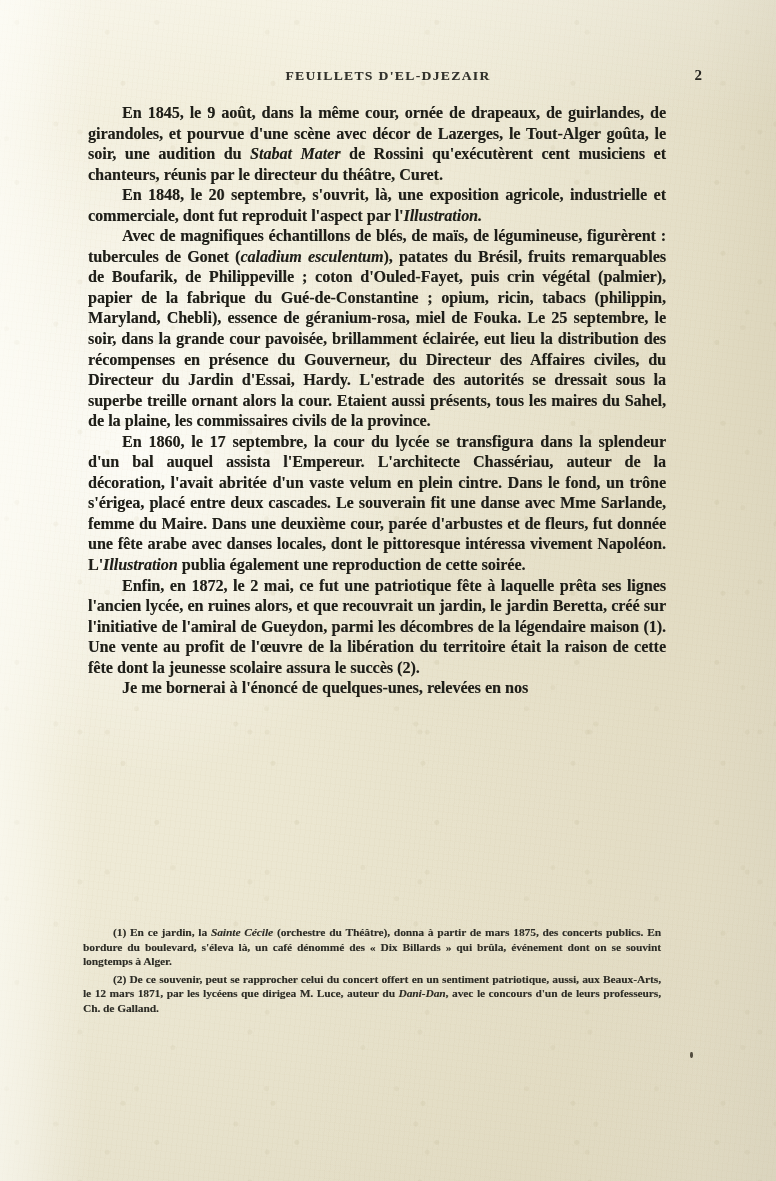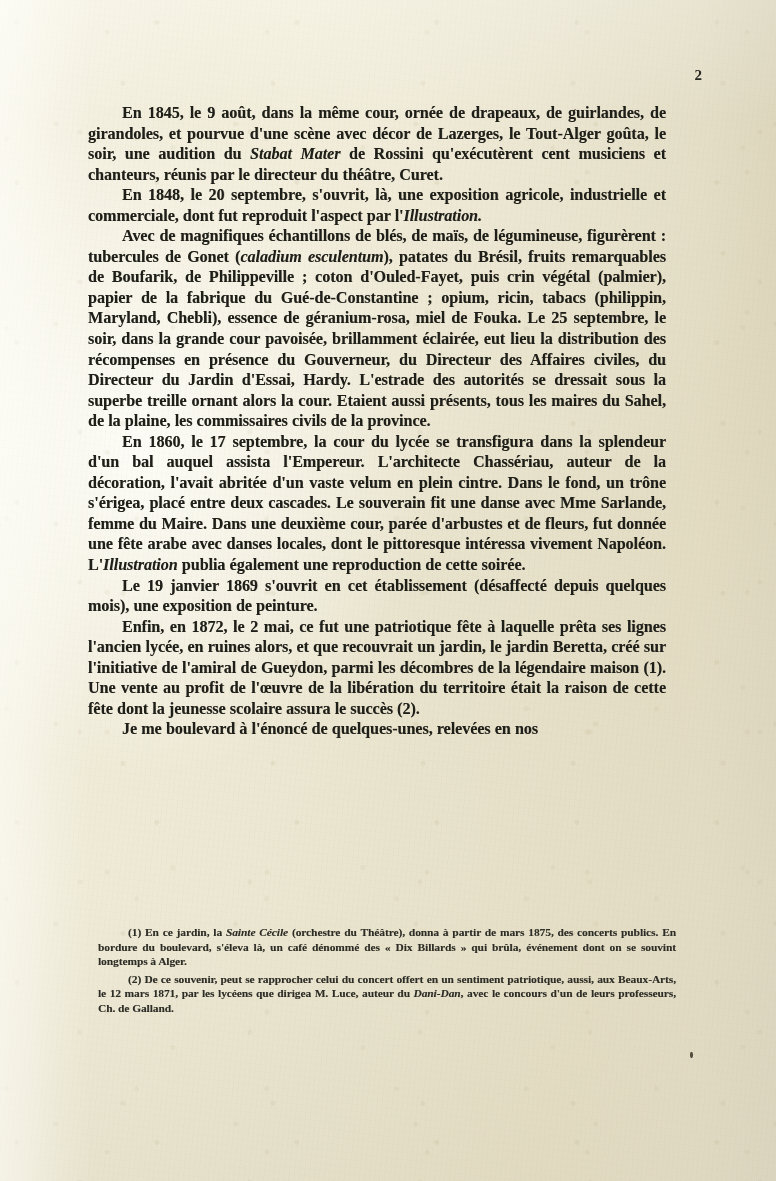--- a/index.html
+++ b/index.html
@@ -129,21 +129,21 @@
     text-shadow: 0.35px 0.25px 0.3px rgba(70,66,54,0.45);
     -webkit-font-smoothing: none;
   }
   p.para i, p.para em {
     font-style: italic;
   }
 
   
   .footnotes {
     position: absolute;
-    left: 98px;
+    left: 83px;
     top: 925px;
     width: 578px;
   }
   p.footnote {
     margin: 0;
     text-align: justify;
     text-indent: 30px;
     font-size: 11.4px;
     line-height: 14.6px;
     font-weight: bold;
@@ -165,31 +165,31 @@
 <div id="page">
 
   <div id="grain"></div>
   <div id="creases"></div>
 
   <div class="speck" style="left:690px; top:1052px;"></div>
 
   <div id="content" class="inky">
 
     <div class="running-head">
+      <div class="rh-title">FEUILLETS   D'EL-DJEZAIR</div>
       <div class="rh-folio">2</div>
     </div>
 
     <div class="body-block">
       <p class="para">En 1845, le 9 août, dans la même cour, ornée de drapeaux, de guirlandes, de girandoles, et pourvue d'une scène avec décor de Lazerges, le Tout-Alger goûta, le soir, une audition du <i>Stabat Mater</i> de Rossini qu'exécutèrent cent musiciens et chanteurs, réunis par le directeur du théâtre, Curet.</p>
       <p class="para">En 1848, le 20 septembre, s'ouvrit, là, une exposition agricole, industrielle et commerciale, dont fut reproduit l'aspect par l'<i>Illustration.</i></p>
       <p class="para">Avec de magnifiques échantillons de blés, de maïs, de légumineuse, figurèrent : tubercules de Gonet (<i>caladium esculentum</i>), patates du Brésil, fruits remarquables de Boufarik, de Philippeville ; coton d'Ouled-Fayet, puis crin végétal (palmier), papier de la fabrique du Gué-de-Constantine ; opium, ricin, tabacs (philippin, Maryland, Chebli), essence de géranium-rosa, miel de Fouka. Le 25 septembre, le soir, dans la grande cour pavoisée, brillamment éclairée, eut lieu la distribution des récompenses en présence du Gouverneur, du Directeur des Affaires civiles, du Directeur du Jardin d'Essai, Hardy. L'estrade des autorités se dressait sous la superbe treille ornant alors la cour. Etaient aussi présents, tous les maires du Sahel, de la plaine, les commissaires civils de la province.</p>
       <p class="para">En 1860, le 17 septembre, la cour du lycée se transfigura dans la splendeur d'un bal auquel assista l'Empereur. L'architecte Chassériau, auteur de la décoration, l'avait abritée d'un vaste velum en plein cintre. Dans le fond, un trône s'érigea, placé entre deux cascades. Le souverain fit une danse avec Mme Sarlande, femme du Maire. Dans une deuxième cour, parée d'arbustes et de fleurs, fut donnée une fête arabe avec danses locales, dont le pittoresque intéressa vivement Napoléon. L'<i>Illustration</i> publia également une reproduction de cette soirée.</p>
-      <p class="para">Le 19 janvier 1869 s'ouvrit en cet établissement (désaffecté depuis quelques mois), une exposition de peinture.</p>
       <p class="para">Enfin, en 1872, le 2 mai, ce fut une patriotique fête à laquelle prêta ses lignes l'ancien lycée, en ruines alors, et que recouvrait un jardin, le jardin Beretta, créé sur l'initiative de l'amiral de Gueydon, parmi les décombres de la légendaire maison (1). Une vente au profit de l'œuvre de la libération du territoire était la raison de cette fête dont la jeunesse scolaire assura le succès (2).</p>
-      <p class="para">Je me boulevard à l'énoncé de quelques-unes, relevées en nos</p>
+      <p class="para">Je me bornerai à l'énoncé de quelques-unes, relevées en nos</p>
     </div>
 
     <div class="footnotes">
       <p class="footnote">(1) En ce jardin, la <i>Sainte Cécile</i> (orchestre du Théâtre), donna à partir de mars 1875, des concerts publics. En bordure du boulevard, s'éleva là, un café dénommé des « Dix Billards » qui brûla, événement dont on se souvint longtemps à Alger.</p>
       <p class="footnote second">(2) De ce souvenir, peut se rapprocher celui du concert offert en un sentiment patriotique, aussi, aux Beaux-Arts, le 12 mars 1871, par les lycéens que dirigea M. Luce, auteur du <i>Dani-Dan</i>, avec le concours d'un de leurs professeurs, Ch. de Galland.</p>
     </div>
 
   </div>
 </div>
 

